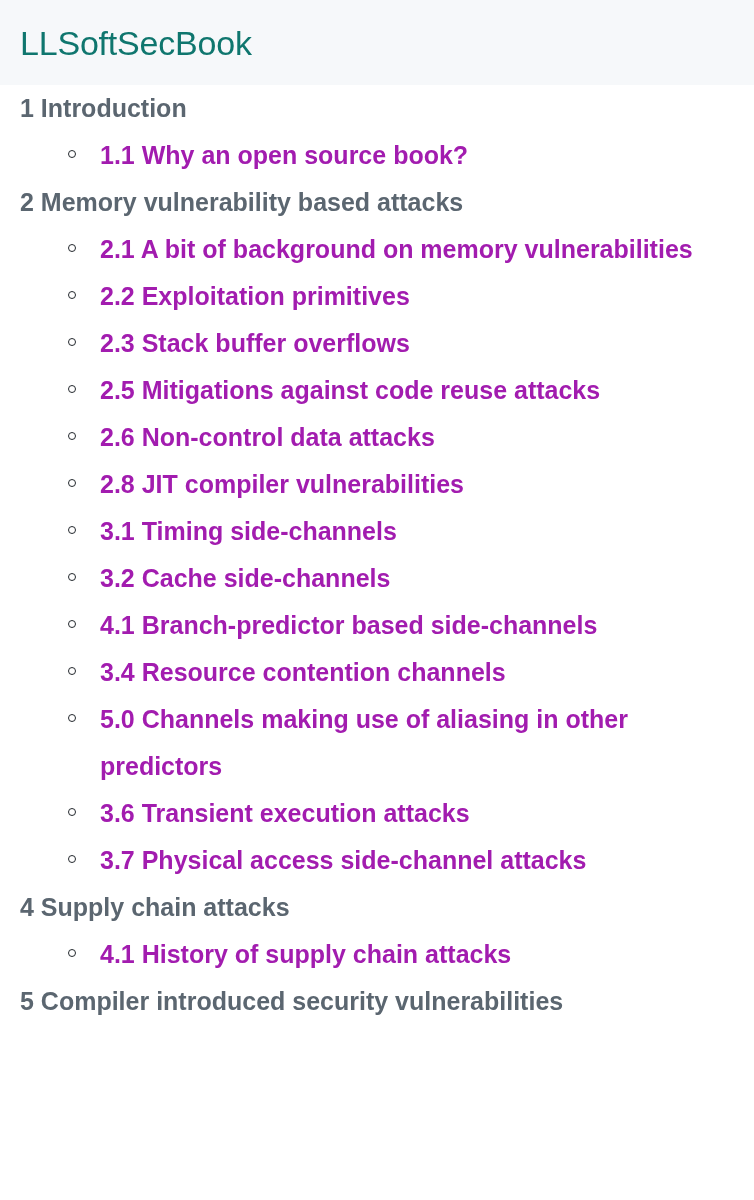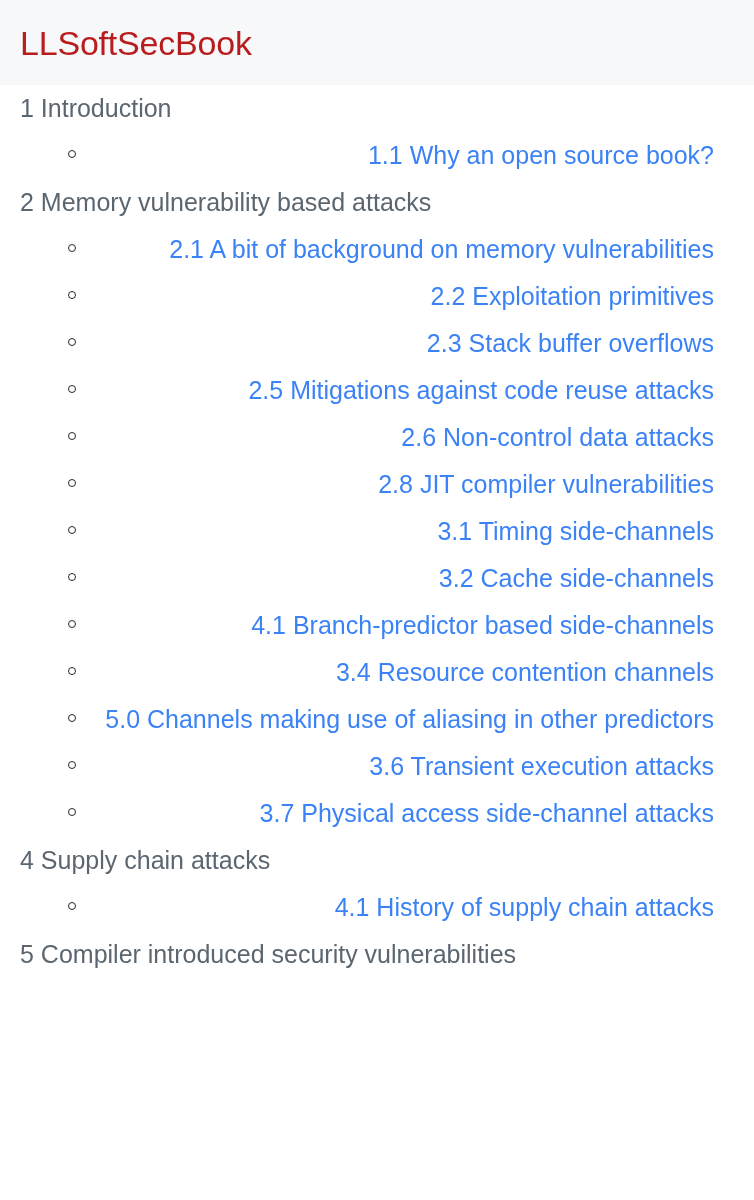--- a/index.html
+++ b/index.html
@@ -20,29 +20,30 @@
     background: #f6f8fa;
     display: flex;
     align-items: center;
     padding: 0 0 0 20px;
     box-sizing: border-box;
   }
   .site-title {
     font-size: 34px;
     line-height: 40px;
     font-weight: 400;
-    color: #b91c1c;
+    color: #0f766e;
     letter-spacing: -0.2px;
     white-space: nowrap;
   }
 
   
   .toc {
     padding: 0 0 0 0;
     background: #ffffff;
+    font-weight: bold;
   }
   .toc-list {
     list-style: none;
     margin: 0;
     padding: 0;
   }
 
   
   .chapter {
     padding: 0 20px 0 20px;
@@ -72,25 +73,24 @@
     left: 48px;
     top: 18px;
     width: 8px;
     height: 8px;
     border: 1.6px solid #24292e;
     border-radius: 50%;
     box-sizing: border-box;
   }
   .section-link {
     display: block;
-    color: #3b82f6;
+    color: #a21caf;
     font-size: 25px;
     line-height: 47px;
     text-decoration: none;
-    text-align: right;
   }
 </style>
 </head>
 <body>
 
 <header class="site-header">
   <h1 class="site-title">LLSoftSecBook</h1>
 </header>
 
 <nav class="toc">

